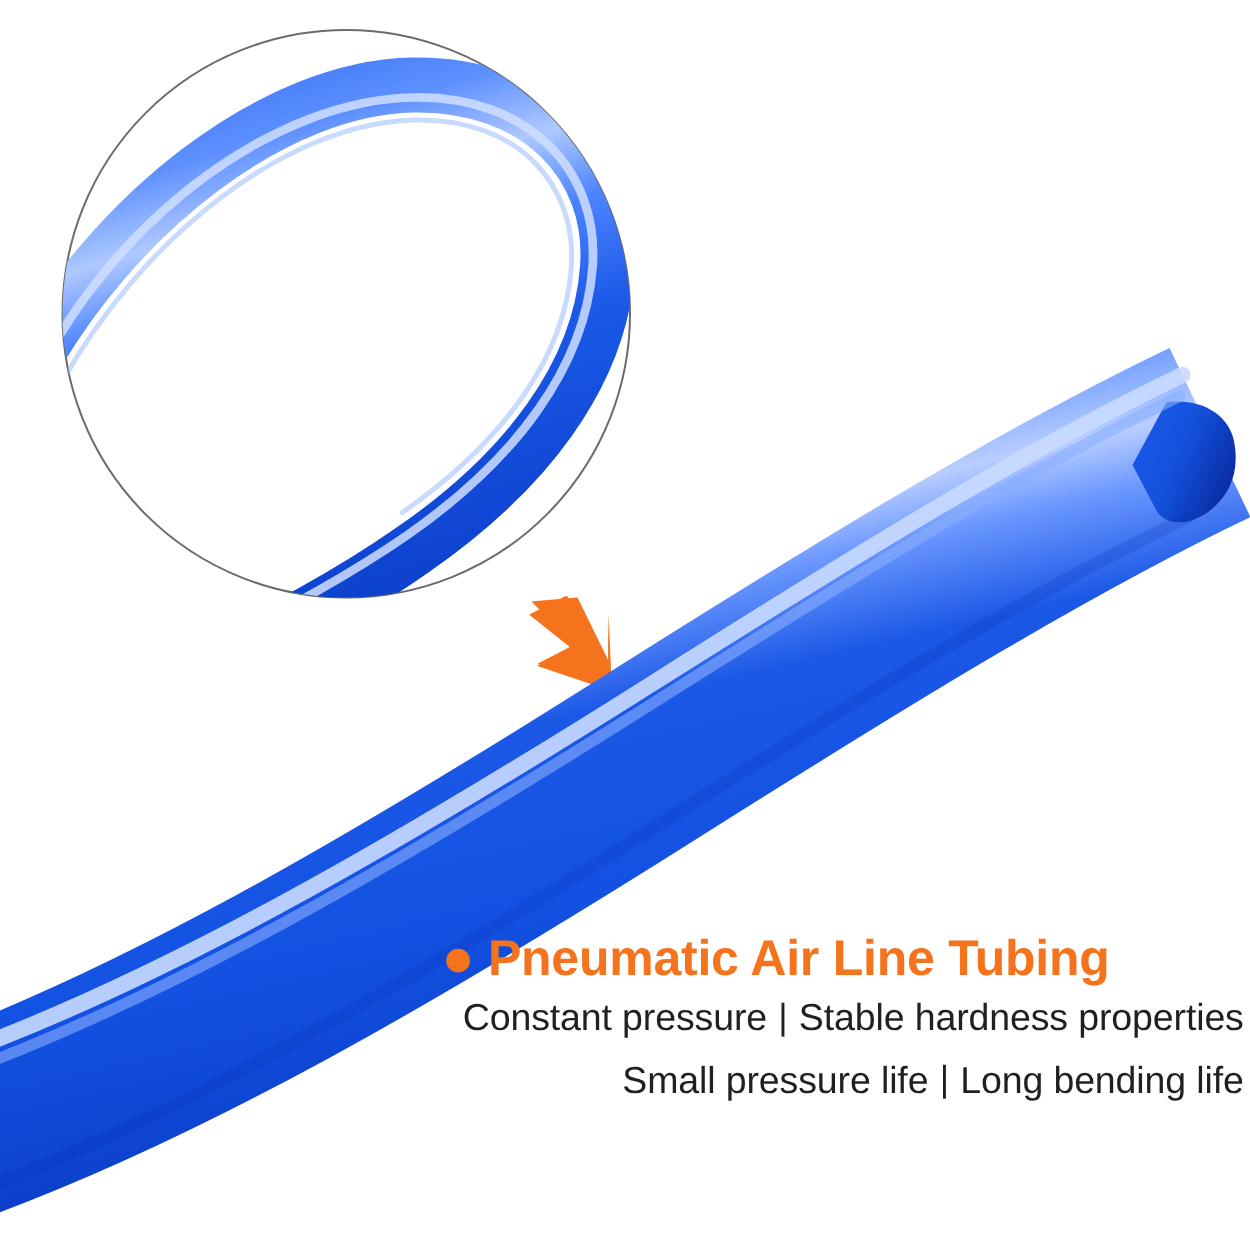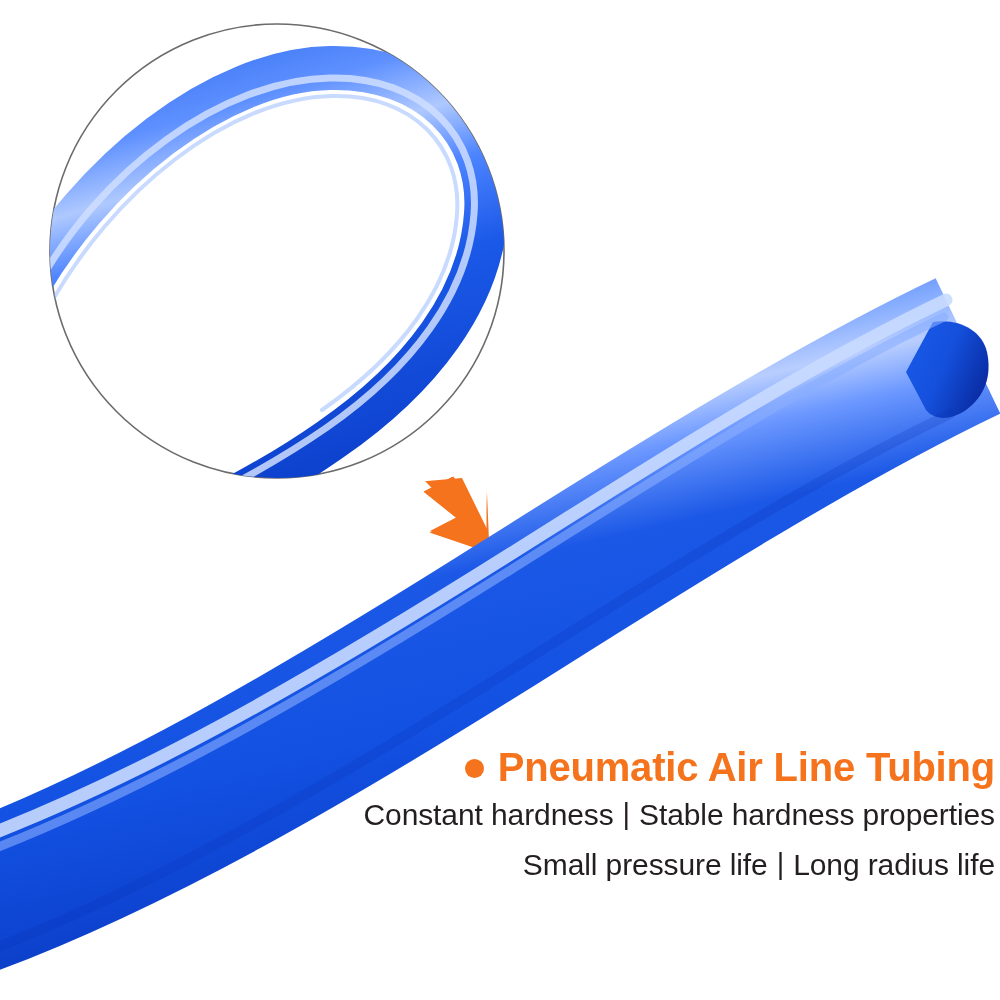--- a/index.html
+++ b/index.html
@@ -29,21 +29,21 @@
   #text-block {
     position: absolute;
     left: 250px;
     top: 744px;
     width: 745px;
     text-align: right;
   }
   #title-row {
     display: flex;
     align-items: center;
-    justify-content: flex-end;
+    justify-content: center;
     gap: 14px;
     height: 46px;
   }
   #title-bullet {
     width: 19px;
     height: 19px;
     border-radius: 50%;
     background: #F4731C;
     flex: 0 0 auto;
     margin-top: 3px;
@@ -190,22 +190,22 @@
 
   <div id="text-block">
 
     <div id="title-row">
       <span id="title-bullet"></span>
       <span id="product-title">Pneumatic Air Line Tubing</span>
     </div>
 
 
     <div class="feature-line">
-      <span>Constant hardness</span><span class="feature-sep">|</span><span>Stable hardness properties</span>
+      <span>Constant pressure</span><span class="feature-sep">|</span><span>Stable hardness properties</span>
     </div>
 
     <div class="feature-line">
-      <span>Small pressure life</span><span class="feature-sep">|</span><span>Long radius life</span>
+      <span>Small pressure life</span><span class="feature-sep">|</span><span>Long bending life</span>
     </div>
 
   </div>
 
 </div>
 
 </body></html>

